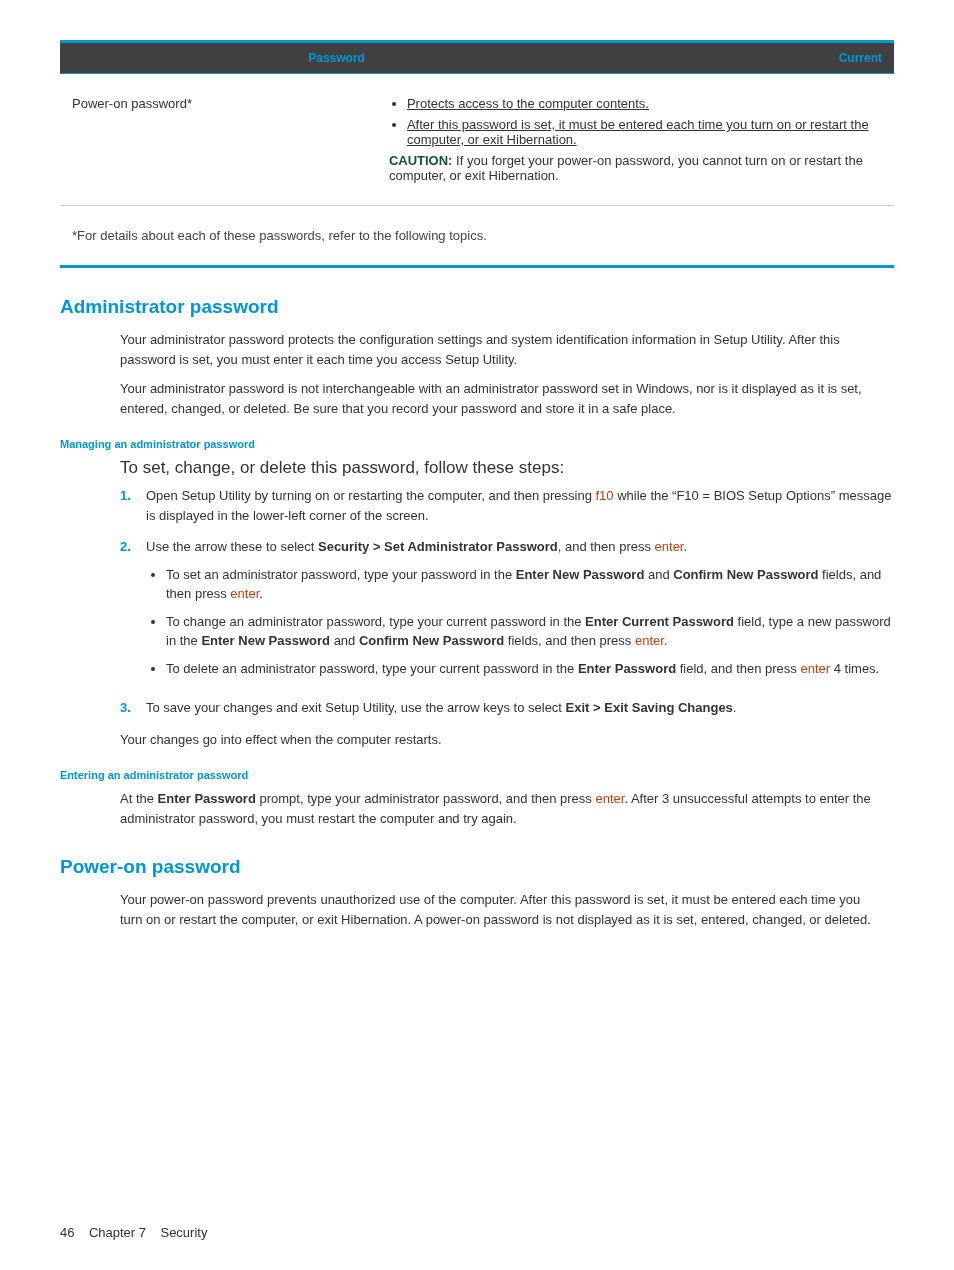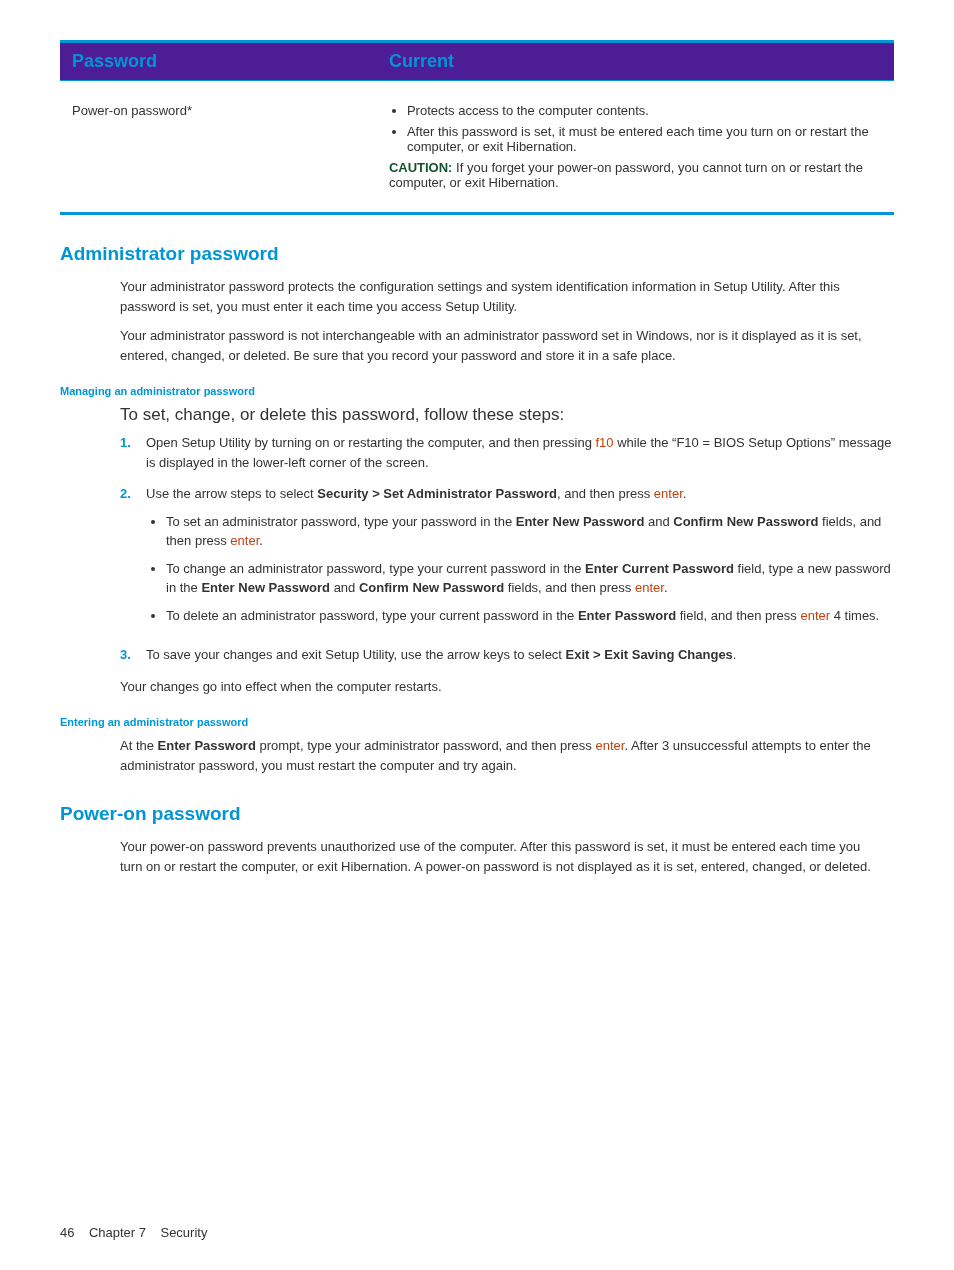--- a/index.html
+++ b/index.html
@@ -15,26 +15,26 @@
 
     
     .password-table {
       width: 100%;
       border-collapse: collapse;
       margin-bottom: 6px;
       border-top: 3px solid #0096d6;
       border-bottom: 3px solid #0096d6;
     }
     .password-table th {
-      background: #4c1d95;
-      color: #0096d6;
-      font-weight: bold;
-      font-size: 18px;
+      background: #404040;
+      color: #0096d6;
+      font-weight: bold;
+      font-size: 12px;
       padding: 8px 12px;
-      text-align: left;
+      text-align: right;
       border-bottom: 1px solid #0096d6;
     }
     .password-table td {
       padding: 22px 12px;
       vertical-align: top;
       font-size: 13px;
     }
     .password-table .col-password {
       width: 38%;
     }
@@ -42,20 +42,21 @@
       width: 62%;
     }
     .password-table tr.data-row td {
       border-bottom: 1px solid #ccc;
     }
 
     .bullet-list {
       list-style: disc;
       padding-left: 18px;
       margin-bottom: 4px;
+      text-decoration: underline;
     }
     .bullet-list li {
       margin-bottom: 6px;
       font-size: 13px;
     }
 
     .caution-block {
       margin-top: 4px;
       font-size: 13px;
     }
@@ -165,20 +166,23 @@
       <td class="col-function">
         <ul class="bullet-list">
           <li>Protects access to the computer contents.</li>
           <li>After this password is set, it must be entered each time you turn on or restart the computer, or exit Hibernation.</li>
         </ul>
         <div class="caution-block">
           <span class="caution-label">CAUTION:</span><span>  If you forget your power-on password, you cannot turn on or restart the computer, or exit Hibernation.</span>
         </div>
       </td>
     </tr>
+    <tr>
+      <td colspan="2" class="table-footnote">*For details about each of these passwords, refer to the following topics.</td>
+    </tr>
   </tbody>
 </table>
 
 <h2 class="section-h1">Administrator password</h2>
 
 <p class="body-para">Your administrator password protects the configuration settings and system identification information in Setup Utility. After this password is set, you must enter it each time you access Setup Utility.</p>
 <p class="body-para">Your administrator password is not interchangeable with an administrator password set in Windows, nor is it displayed as it is set, entered, changed, or deleted. Be sure that you record your password and store it in a safe place.</p>
 
 <h3 class="section-h2">Managing an administrator password</h3>
 
@@ -187,21 +191,21 @@
 <ol class="numbered-list">
   <li>
     <span class="num">1.</span>
     <span class="content">
       <span>Open Setup Utility by turning on or restarting the computer, and then pressing </span><a class="link-blue">f10</a><span> while the “F10 = BIOS Setup Options” message is displayed in the lower-left corner of the screen.</span>
     </span>
   </li>
   <li>
     <span class="num">2.</span>
     <span class="content">
-      <span>Use the arrow steps to select </span><b>Security &gt; Set Administrator Password</b><span>, and then press </span><a class="link-blue">enter</a><span>.</span>
+      <span>Use the arrow these to select </span><b>Security &gt; Set Administrator Password</b><span>, and then press </span><a class="link-blue">enter</a><span>.</span>
       <ul class="sub-bullet-list">
         <li>To set an administrator password, type your password in the <b>Enter New Password</b> and <b>Confirm New Password</b> fields, and then press <a class="link-blue">enter</a>.</li>
         <li>To change an administrator password, type your current password in the <b>Enter Current Password</b> field, type a new password in the <b>Enter New Password</b> and <b>Confirm New Password</b> fields, and then press <a class="link-blue">enter</a>.</li>
         <li>To delete an administrator password, type your current password in the <b>Enter Password</b> field, and then press <a class="link-blue">enter</a> 4 times.</li>
       </ul>
     </span>
   </li>
   <li>
     <span class="num">3.</span>
     <span class="content">

